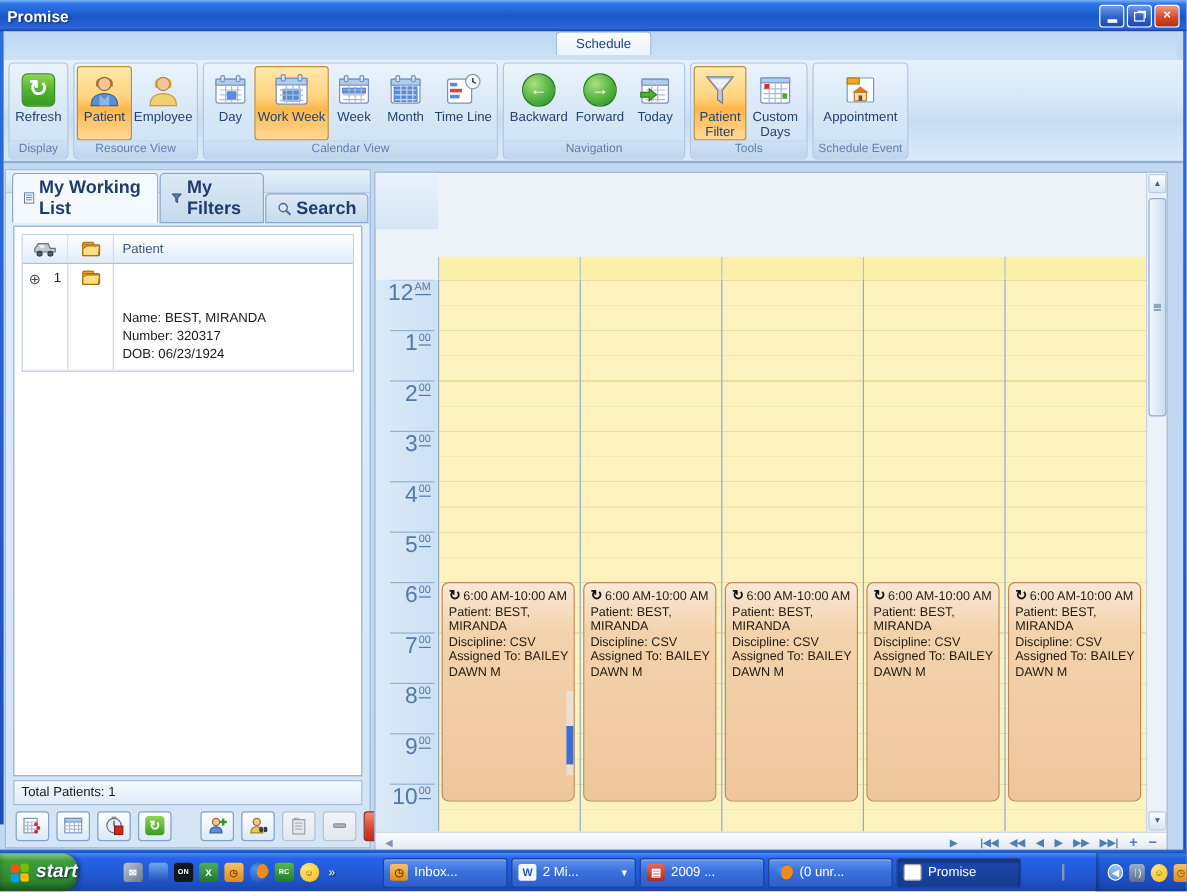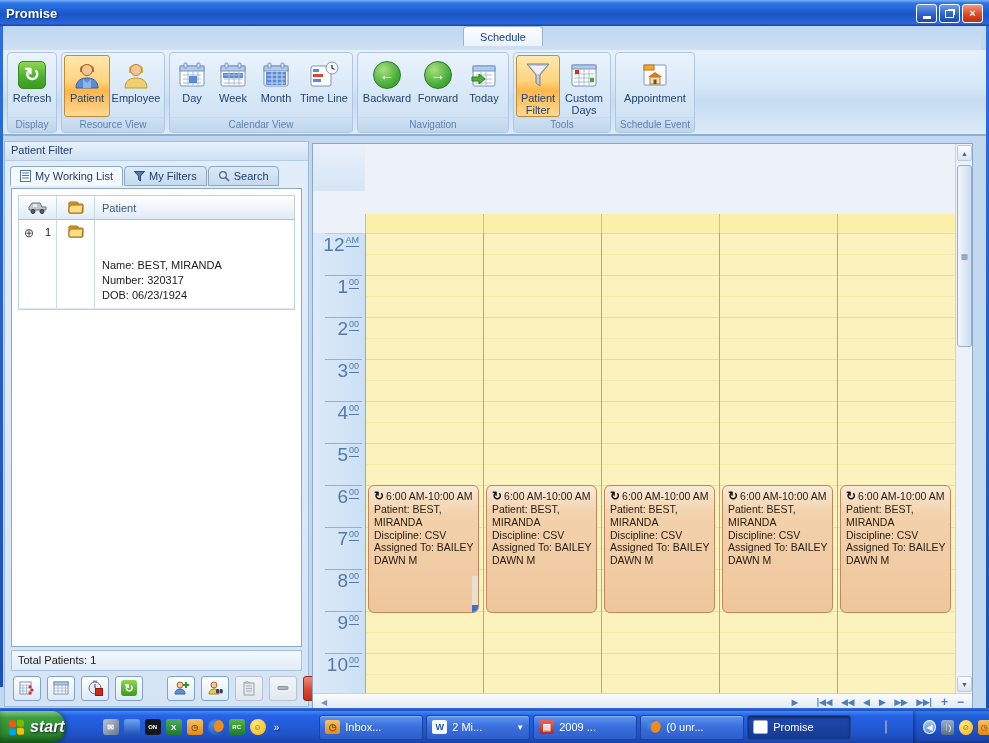--- a/index.html
+++ b/index.html
@@ -50,23 +50,23 @@
   .greenbox { width:28px; height:28px; border-radius:5px; color:#fff; font-weight:bold; font-size:19px;
     background:linear-gradient(180deg,#8FD84F,#4CB130 55%,#3A9A22); border:1px solid #3A8A1E;
     display:flex; align-items:center; justify-content:center; }
 
   
   #panel { position:absolute; left:4px; top:141px; width:305px; height:566px;
     background:linear-gradient(180deg,#E2EDFA,#D4E4F5); border:1px solid #9FBBDB; }
   #panel-caption { height:19px; padding:2px 6px; color:#1E3C6E;
     background:linear-gradient(180deg,#E8F1FB,#CFE1F3); border-bottom:1px solid #B6CBE4; }
   #panel-tabs { height:25px; display:flex; align-items:flex-end; padding-left:5px; }
-  .ptab { display:flex; align-items:center; gap:4px; padding:3px 9px; font-size:11px; color:#1E3C6E;
+  .ptab { display:flex; align-items:center; gap:4px; padding:3px 9px; font-size:15px; color:#1E3C6E;
     border:1px solid #8CA8C8; border-radius:4px 4px 0 0; margin-right:1px;
-    background:linear-gradient(180deg,#DCE9F6,#C6DAEE); }
+    background:linear-gradient(180deg,#DCE9F6,#C6DAEE);font-weight:bold; }
   .ptab.active { background:#F4F9FE; border-bottom-color:#F4F9FE; }
   #plist { position:absolute; left:6px; top:46px; width:291px; height:459px; background:#fff;
     border:1px solid #8CA8C8; padding:6px; }
   #ptable { border:1px solid #BCD2E8; }
   .prow { display:flex; }
   .pcell { border-right:1px solid #C8DAEC; display:flex; align-items:center; justify-content:center; }
   .pcell:last-child { border-right:none; justify-content:flex-start; padding-left:7px; }
   .phead .pcell { height:24px; background:linear-gradient(180deg,#FFFFFF,#E0EBF7);
     border-bottom:1px solid #A8C2DC; color:#3A5A80; }
   .c1 { width:38px; } .c2 { width:38px; } .c3 { flex:1; }
@@ -103,21 +103,21 @@
   #time-ruler { position:absolute; left:0; top:0; width:52px; height:460px;
     background:linear-gradient(90deg,#DCEAF9,#CCE0F4); }
   .hour { position:relative; height:42px; color:#54294E0; color:#5379AB; text-align:right; padding:1px 6px 0 0;}
   .hour::before { content:''; position:absolute; left:12px; right:3px; top:0; border-top:1px solid #93AFD2; }
   .hour:first-child::before { border-color:#B9CEE6; }
   .hnum { font-size:19px; }
   .hsup { font-size:9px; vertical-align:8px; border-bottom:1px solid #5379AB; padding-bottom:1px; margin-left:1px;}
   #day-cols { position:absolute; left:52px; top:0; width:590px; height:460px; display:flex; }
   .daycol { flex:1; position:relative; border-left:1px solid #93ABC6;
     background:repeating-linear-gradient(180deg,#EBDE9C 0 1px,#FBF2BE 1px 21px,#F4E8AA 21px 22px,#FBF2BE 22px 42px); }
-  .appt { position:absolute; left:2px; right:4px; top:252px; height:128px; overflow:hidden;
+  .appt { position:absolute; left:2px; right:4px; top:252px; height:183px; overflow:hidden;
     border:1px solid #BE8760; border-radius:6px; padding:3px 3px 3px 5px; font-size:10.5px; line-height:1.2;
     background:linear-gradient(180deg,#F9E9D6 0%,#F3D2AC 22%,#EEC69C 100%); color:#241A10; }
   .rec-ic { font-weight:bold; font-size:12px; margin-right:2px; color:#111; }
   .appt-thumb { position:absolute; right:0; top:119px; width:6px; height:32px; background:#3E6FD0; }
   .appt-track { position:absolute; right:0; top:90px; width:6px; height:70px; background:#E8F0F8; opacity:.55;}
 
   
   #vscroll { position:absolute; left:642px; top:0; width:17px; height:549px; background:#EDF2F9;
     border-left:1px solid #C5D5E8; }
   .sc-arrow { position:absolute; left:1px; width:15px; height:16px; border:1px solid #B8CCE2; border-radius:2px;
@@ -253,20 +253,33 @@
                 <rect x="2" y="5" width="24" height="20" rx="2" fill="#fff" stroke="#7A92B8"></rect>
                 <rect x="2" y="5" width="24" height="5" fill="#AECBF0" stroke="#7A92B8"></rect>
                 <rect x="6" y="2" width="3" height="5" rx="1" fill="#D8E4F4" stroke="#7A92B8"></rect>
                 <rect x="19" y="2" width="3" height="5" rx="1" fill="#D8E4F4" stroke="#7A92B8"></rect>
                 <path d="M5 14h18M5 18h18M5 22h18M10 10v14M15 10v14M20 10v14" stroke="#A8BCD8" fill="none"></path>
                 <rect x="11" y="15" width="8" height="7" fill="#5A8AD8"></rect>
               </svg>
           </span>
           <span>Day</span>
         </div>
+        <div class="rbtn sel" style="width:62px">
+          <span class="ric">
+            <svg width="30" height="30" viewBox="0 0 28 28">
+                <rect x="2" y="5" width="24" height="20" rx="2" fill="#fff" stroke="#7A92B8"></rect>
+                <rect x="2" y="5" width="24" height="5" fill="#AECBF0" stroke="#7A92B8"></rect>
+                <rect x="6" y="2" width="3" height="5" rx="1" fill="#D8E4F4" stroke="#7A92B8"></rect>
+                <rect x="19" y="2" width="3" height="5" rx="1" fill="#D8E4F4" stroke="#7A92B8"></rect>
+                <rect x="7" y="13" width="14" height="10" fill="#5A8AD8"></rect>
+                <path d="M5 14h18M5 18h18M5 22h18M10 10v14M15 10v14M20 10v14" stroke="#A8BCD8" fill="none"></path>
+              </svg>
+          </span>
+          <span>Work Week</span>
+        </div>
         <div class="rbtn" style="width:42px">
           <span class="ric">
             <svg width="28" height="28" viewBox="0 0 28 28">
                 <rect x="2" y="5" width="24" height="20" rx="2" fill="#fff" stroke="#7A92B8"></rect>
                 <rect x="2" y="5" width="24" height="5" fill="#AECBF0" stroke="#7A92B8"></rect>
                 <rect x="6" y="2" width="3" height="5" rx="1" fill="#D8E4F4" stroke="#7A92B8"></rect>
                 <rect x="19" y="2" width="3" height="5" rx="1" fill="#D8E4F4" stroke="#7A92B8"></rect>
                 <rect x="4" y="12" width="20" height="5" fill="#5A8AD8"></rect>
                 <path d="M5 14h18M5 18h18M5 22h18M10 10v14M15 10v14M20 10v14" stroke="#A8BCD8" fill="none"></path>
               </svg>

